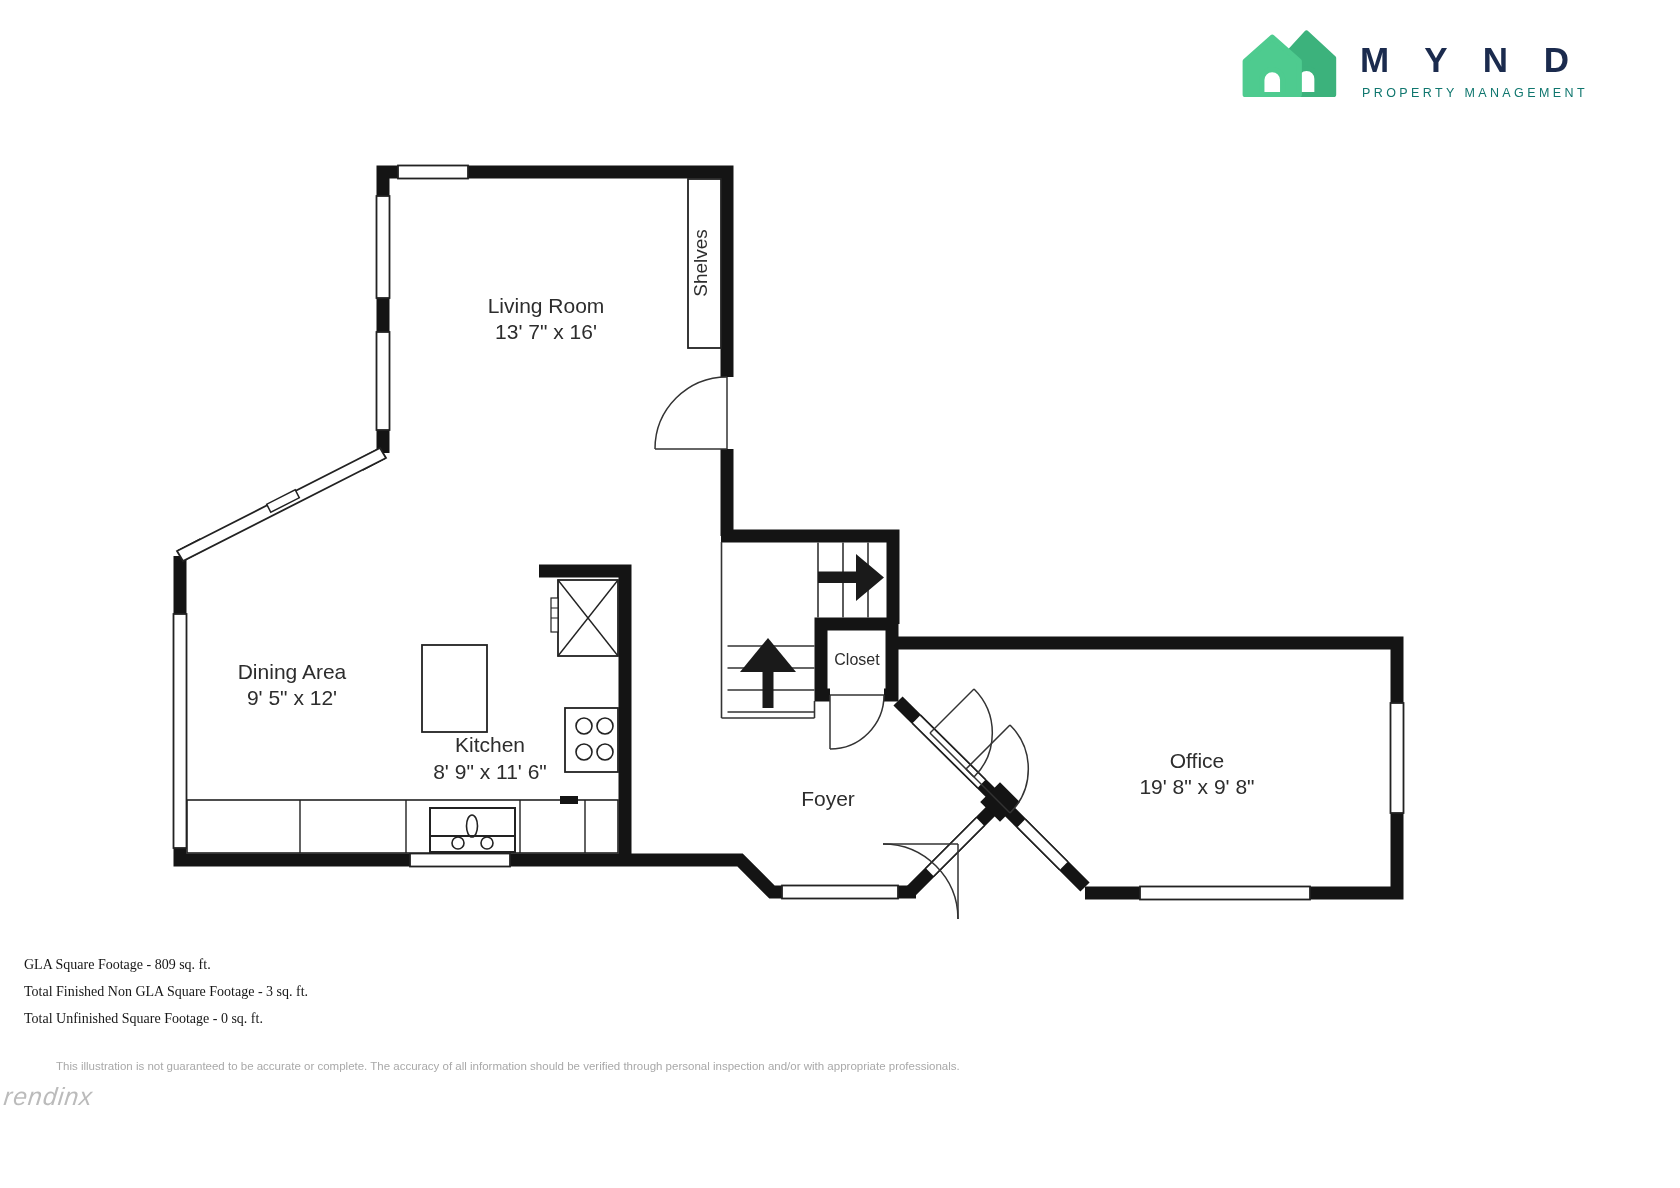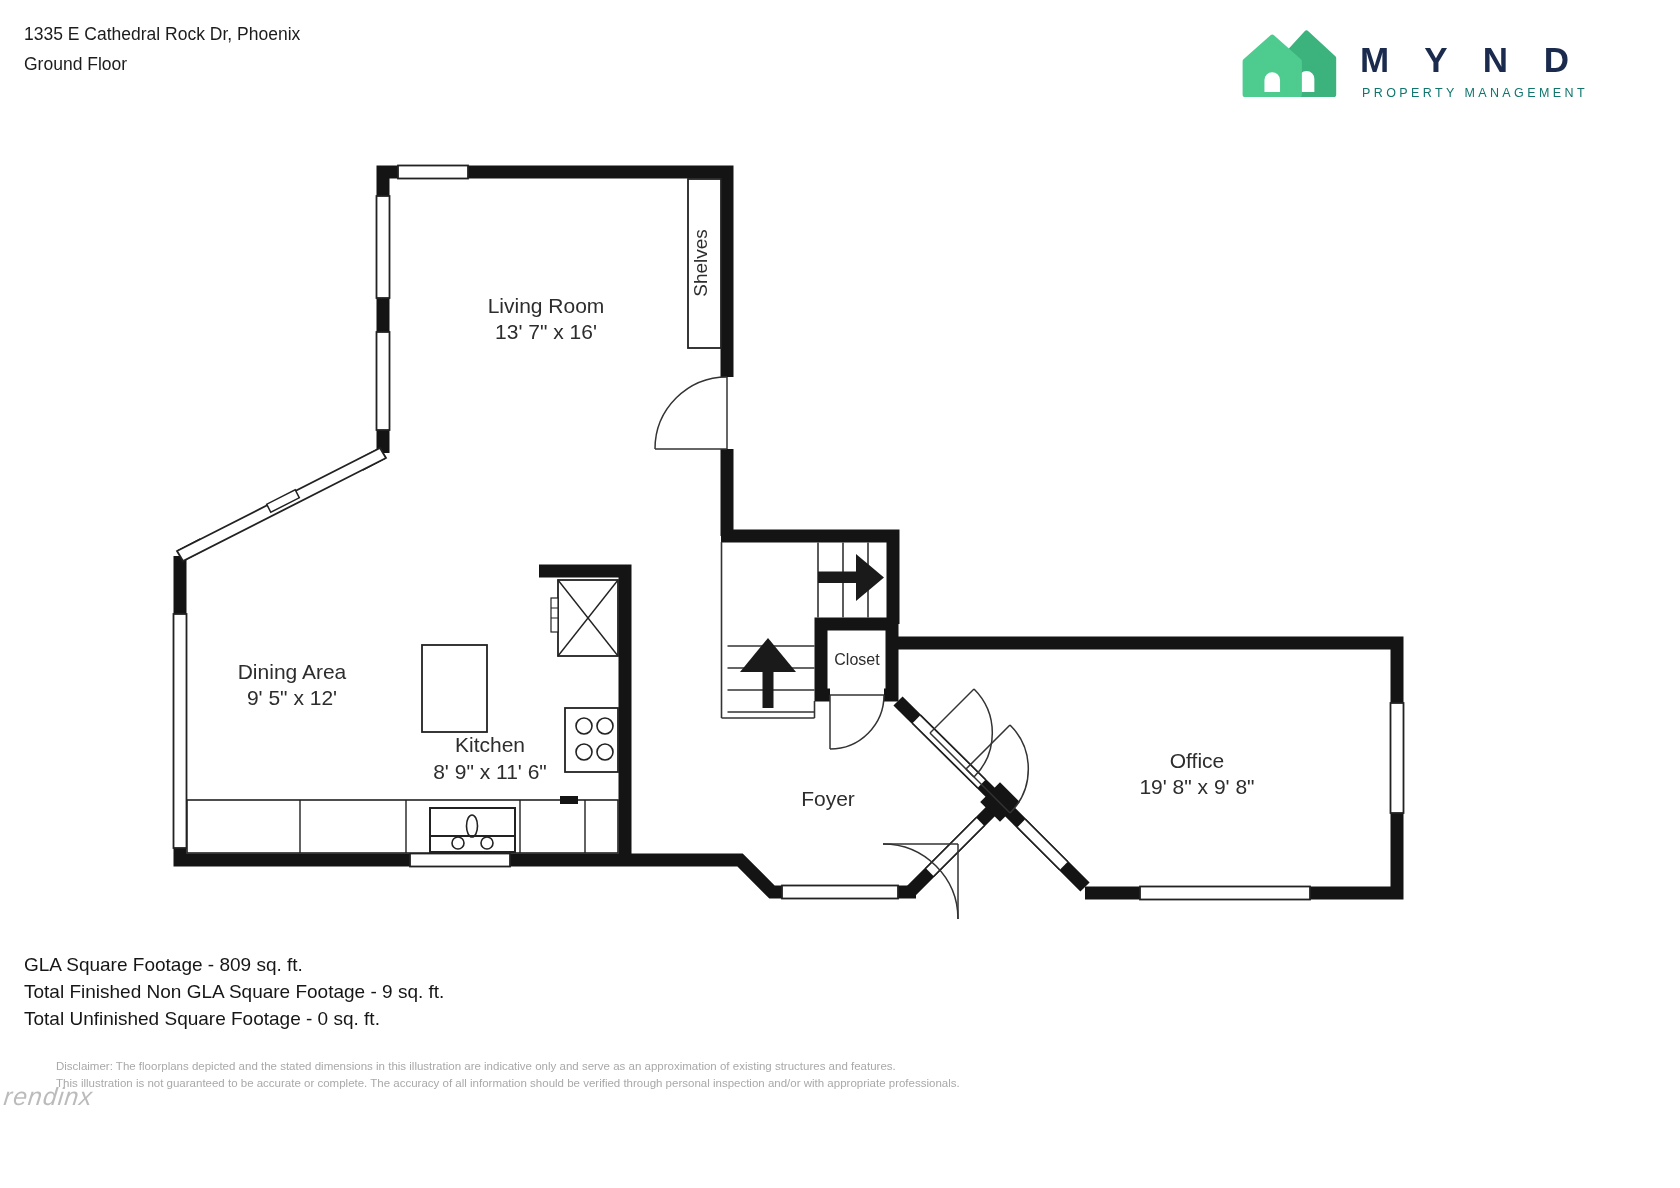--- a/index.html
+++ b/index.html
@@ -9,38 +9,34 @@
   .header{position:absolute;left:24px;top:24px;}
   .header .addr{font-size:17.5px;color:#1c1c1c;}
   .header .floor{font-size:17.5px;color:#1c1c1c;margin-top:9px;}
   .logo{position:absolute;left:1240px;top:30px;width:320px;height:80px;text-align:right;}
   .logo svg{position:absolute;left:0;top:0;}
   .logo .brand{position:absolute;left:120px;top:10px;font-size:35px;font-weight:800;
                letter-spacing:13px;color:#1b2b4e;white-space:nowrap;}
   .logo .tagline{position:absolute;left:122px;top:56px;font-size:12.5px;letter-spacing:3.4px;
                color:#0f766e;white-space:nowrap;}
   svg.plan{position:absolute;left:0;top:0;}
-  .summary{position:absolute;left:24px;top:951px;font-size:19px;line-height:27px;color:#161616;}
+  .summary{position:absolute;left:24px;top:951px;font-size:14px;line-height:27px;color:#161616;font-family:Liberation Serif, serif;}
   .disclaimer{position:absolute;left:56px;top:1058px;font-size:11.5px;line-height:17px;color:#a9a9a9;}
   .watermark{position:absolute;left:4px;top:1082px;font-size:25px;font-style:italic;
              color:rgba(120,120,120,0.5);transform:skewX(-6deg);letter-spacing:1px;}
   text{font-family:"Liberation Sans", sans-serif;fill:#2d2d2d;}
   .roomlabel{font-size:21px;}
   .smalllabel{font-size:16px;}
   .shelveslabel{font-size:19px;}
 </style>
 </head>
 <body>
 
 <div class="page">
 
-  <div class="header">
-    <div class="addr">1335 E Cathedral Rock Dr, Phoenix</div>
-    <div class="floor">Ground Floor</div>
-  </div>
 
   <div class="logo">
     <svg width="104" height="78" viewBox="0 0 100 75">
 
       <path d="M 64,3 L 90,27 L 90,62 L 42,62 L 42,27 Z
                M 54,62 L 54,47 A 10 10 0 0 1 74,47 L 74,62 Z" fill="#3cb27c" stroke="#3cb27c" stroke-width="5" stroke-linejoin="round" fill-rule="evenodd"></path>
 
       <path d="M 31,7 L 57,30 L 57,62 L 5,62 L 5,30 Z
                M 21,62 L 21,48 A 10 10 0 0 1 41,48 L 41,62 Z" fill="#4ecb8f" stroke="#4ecb8f" stroke-width="5" stroke-linejoin="round" fill-rule="evenodd"></path>
     </svg>
@@ -222,24 +218,23 @@
 
       <text x="828" y="806" class="roomlabel">Foyer</text>
 
       <text x="1197" y="768" class="roomlabel">Office</text>
       <text x="1197" y="794" class="roomlabel">19' 8" x 9' 8"</text>
     </g>
   </svg>
 
   <div class="summary">
     <div>GLA Square Footage - 809 sq. ft.</div>
-    <div>Total Finished Non GLA Square Footage - 9 sq. ft.</div>
+    <div>Total Finished Non GLA Square Footage - 3 sq. ft.</div>
     <div>Total Unfinished Square Footage - 0 sq. ft.</div>
   </div>
 
   <div class="disclaimer">
-    <div>Disclaimer: The floorplans depicted and the stated dimensions in this illustration are indicative only and serve as an approximation of existing structures and features.</div>
     <div>This illustration is not guaranteed to be accurate or complete. The accuracy of all information should be verified through personal inspection and/or with appropriate professionals.</div>
   </div>
 
   <div class="watermark">rendinx</div>
 
 </div>
 
 </body></html>

